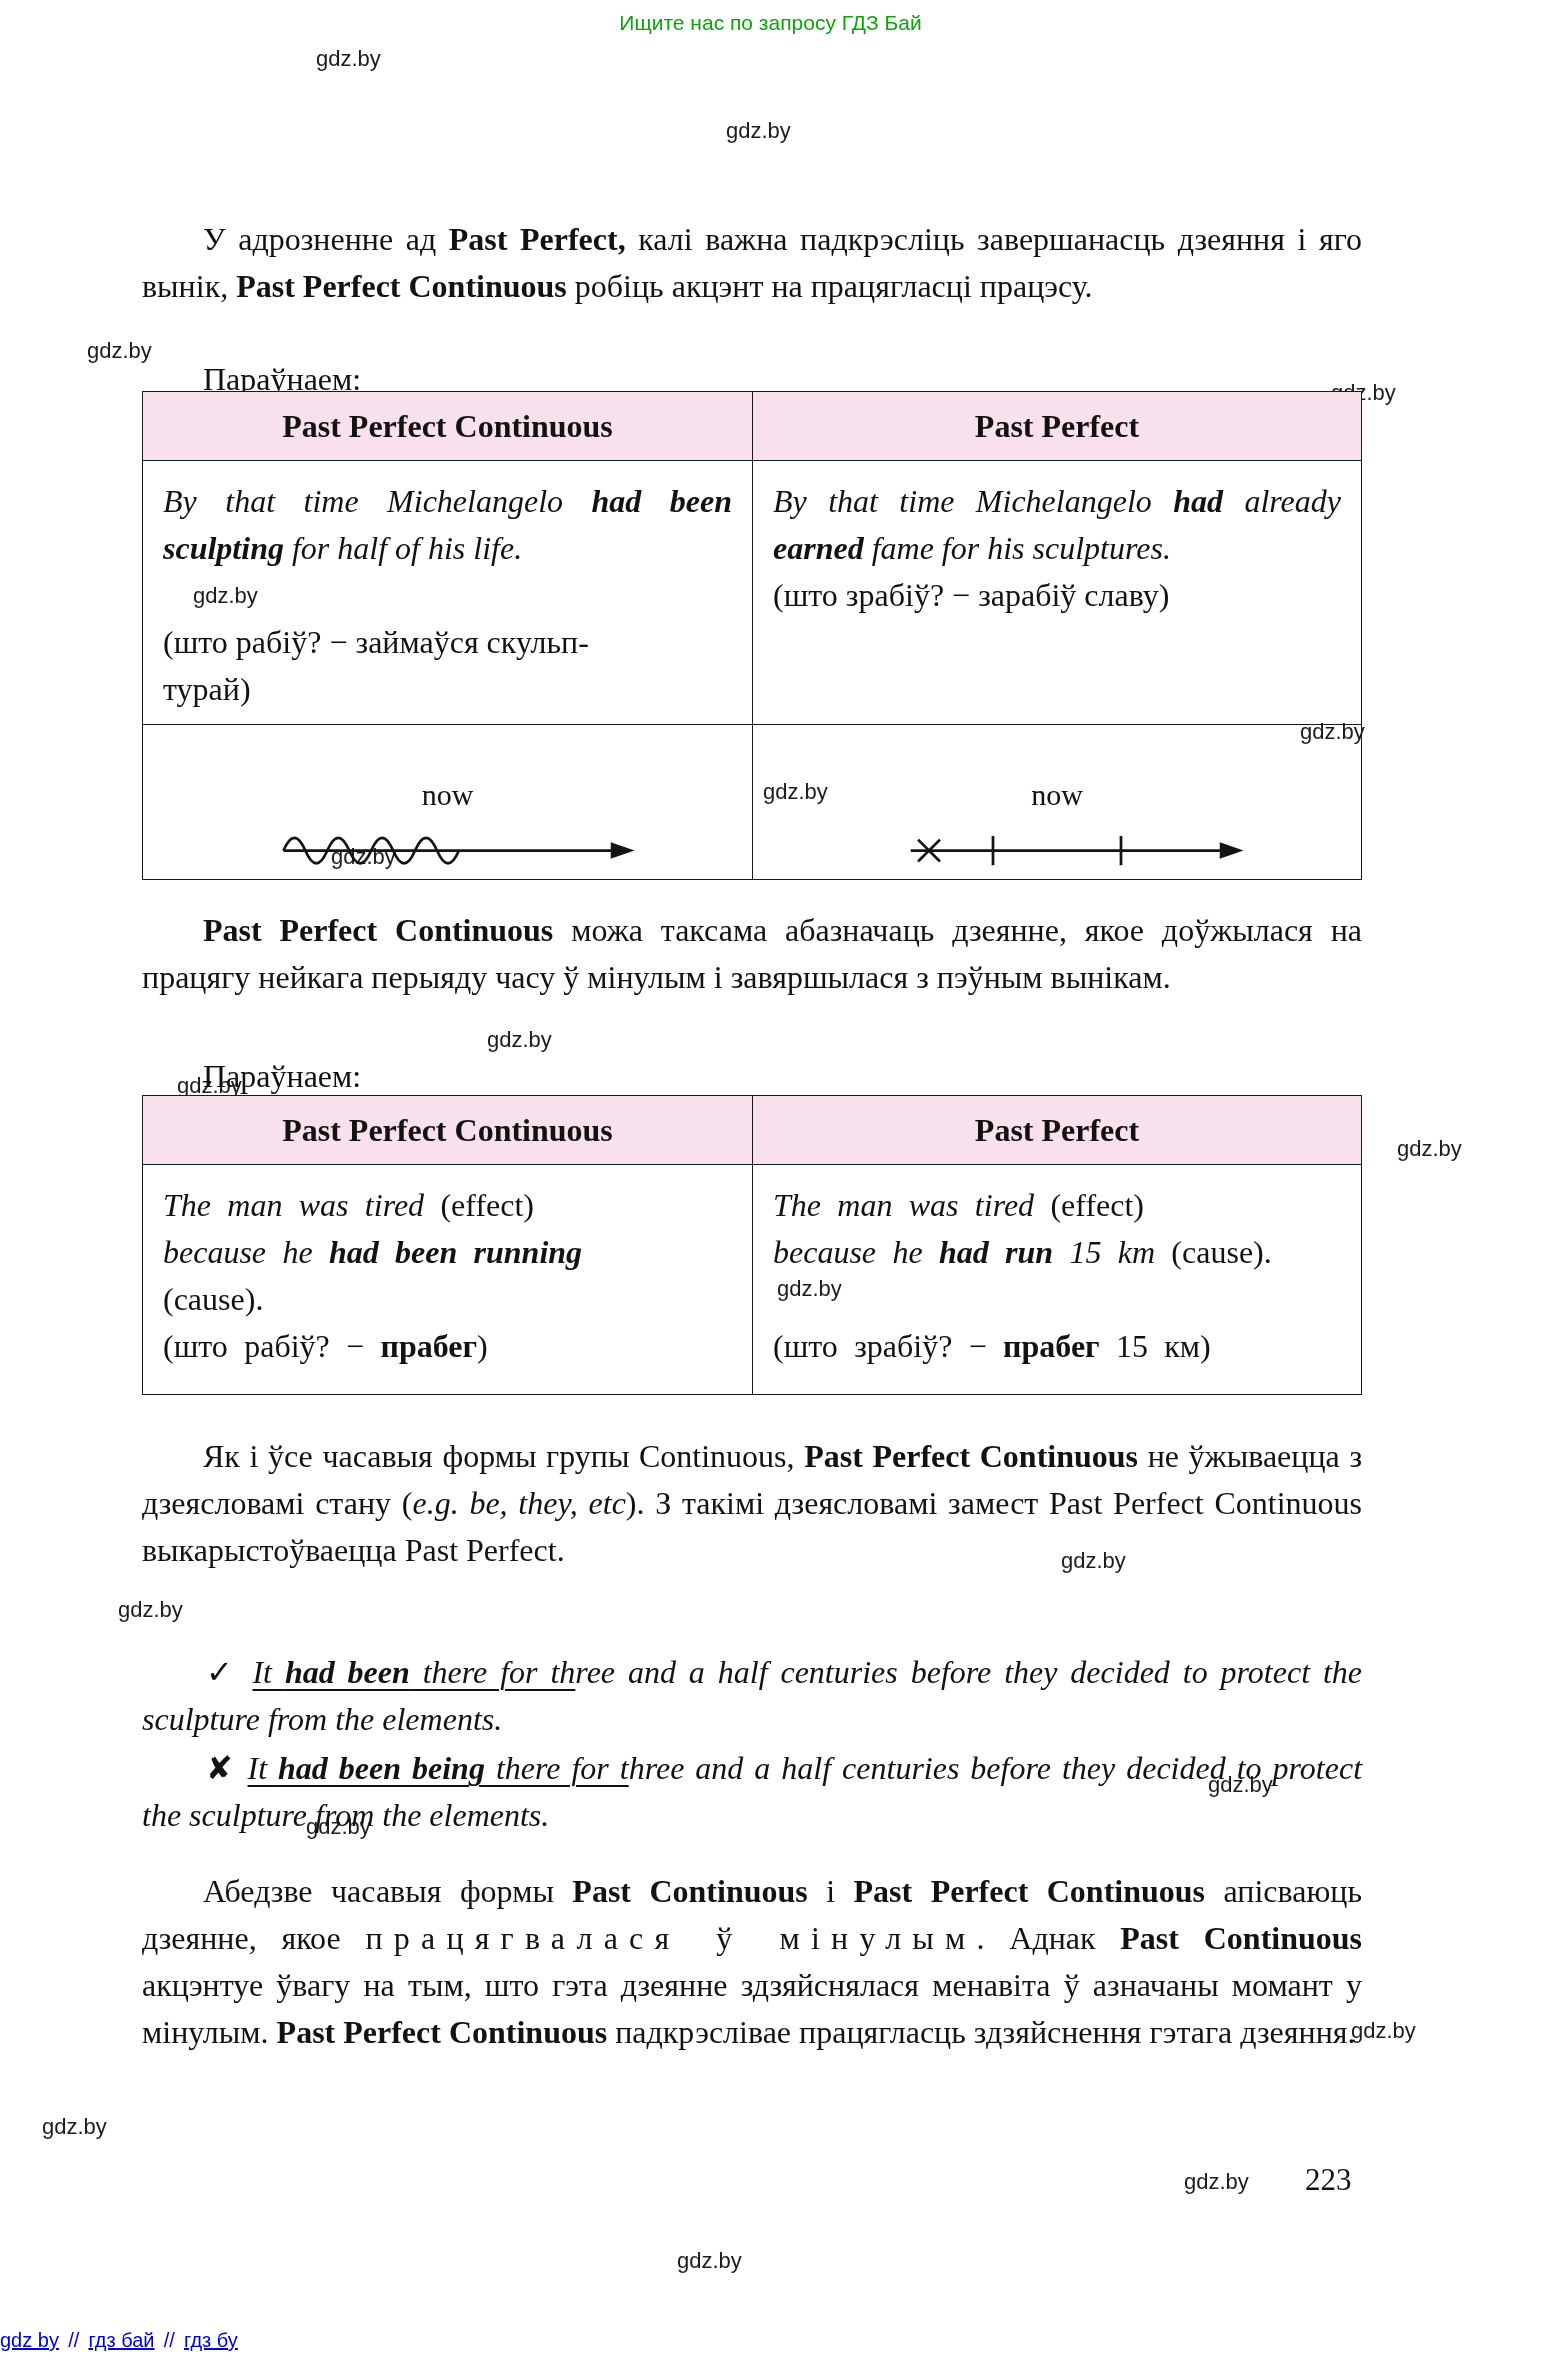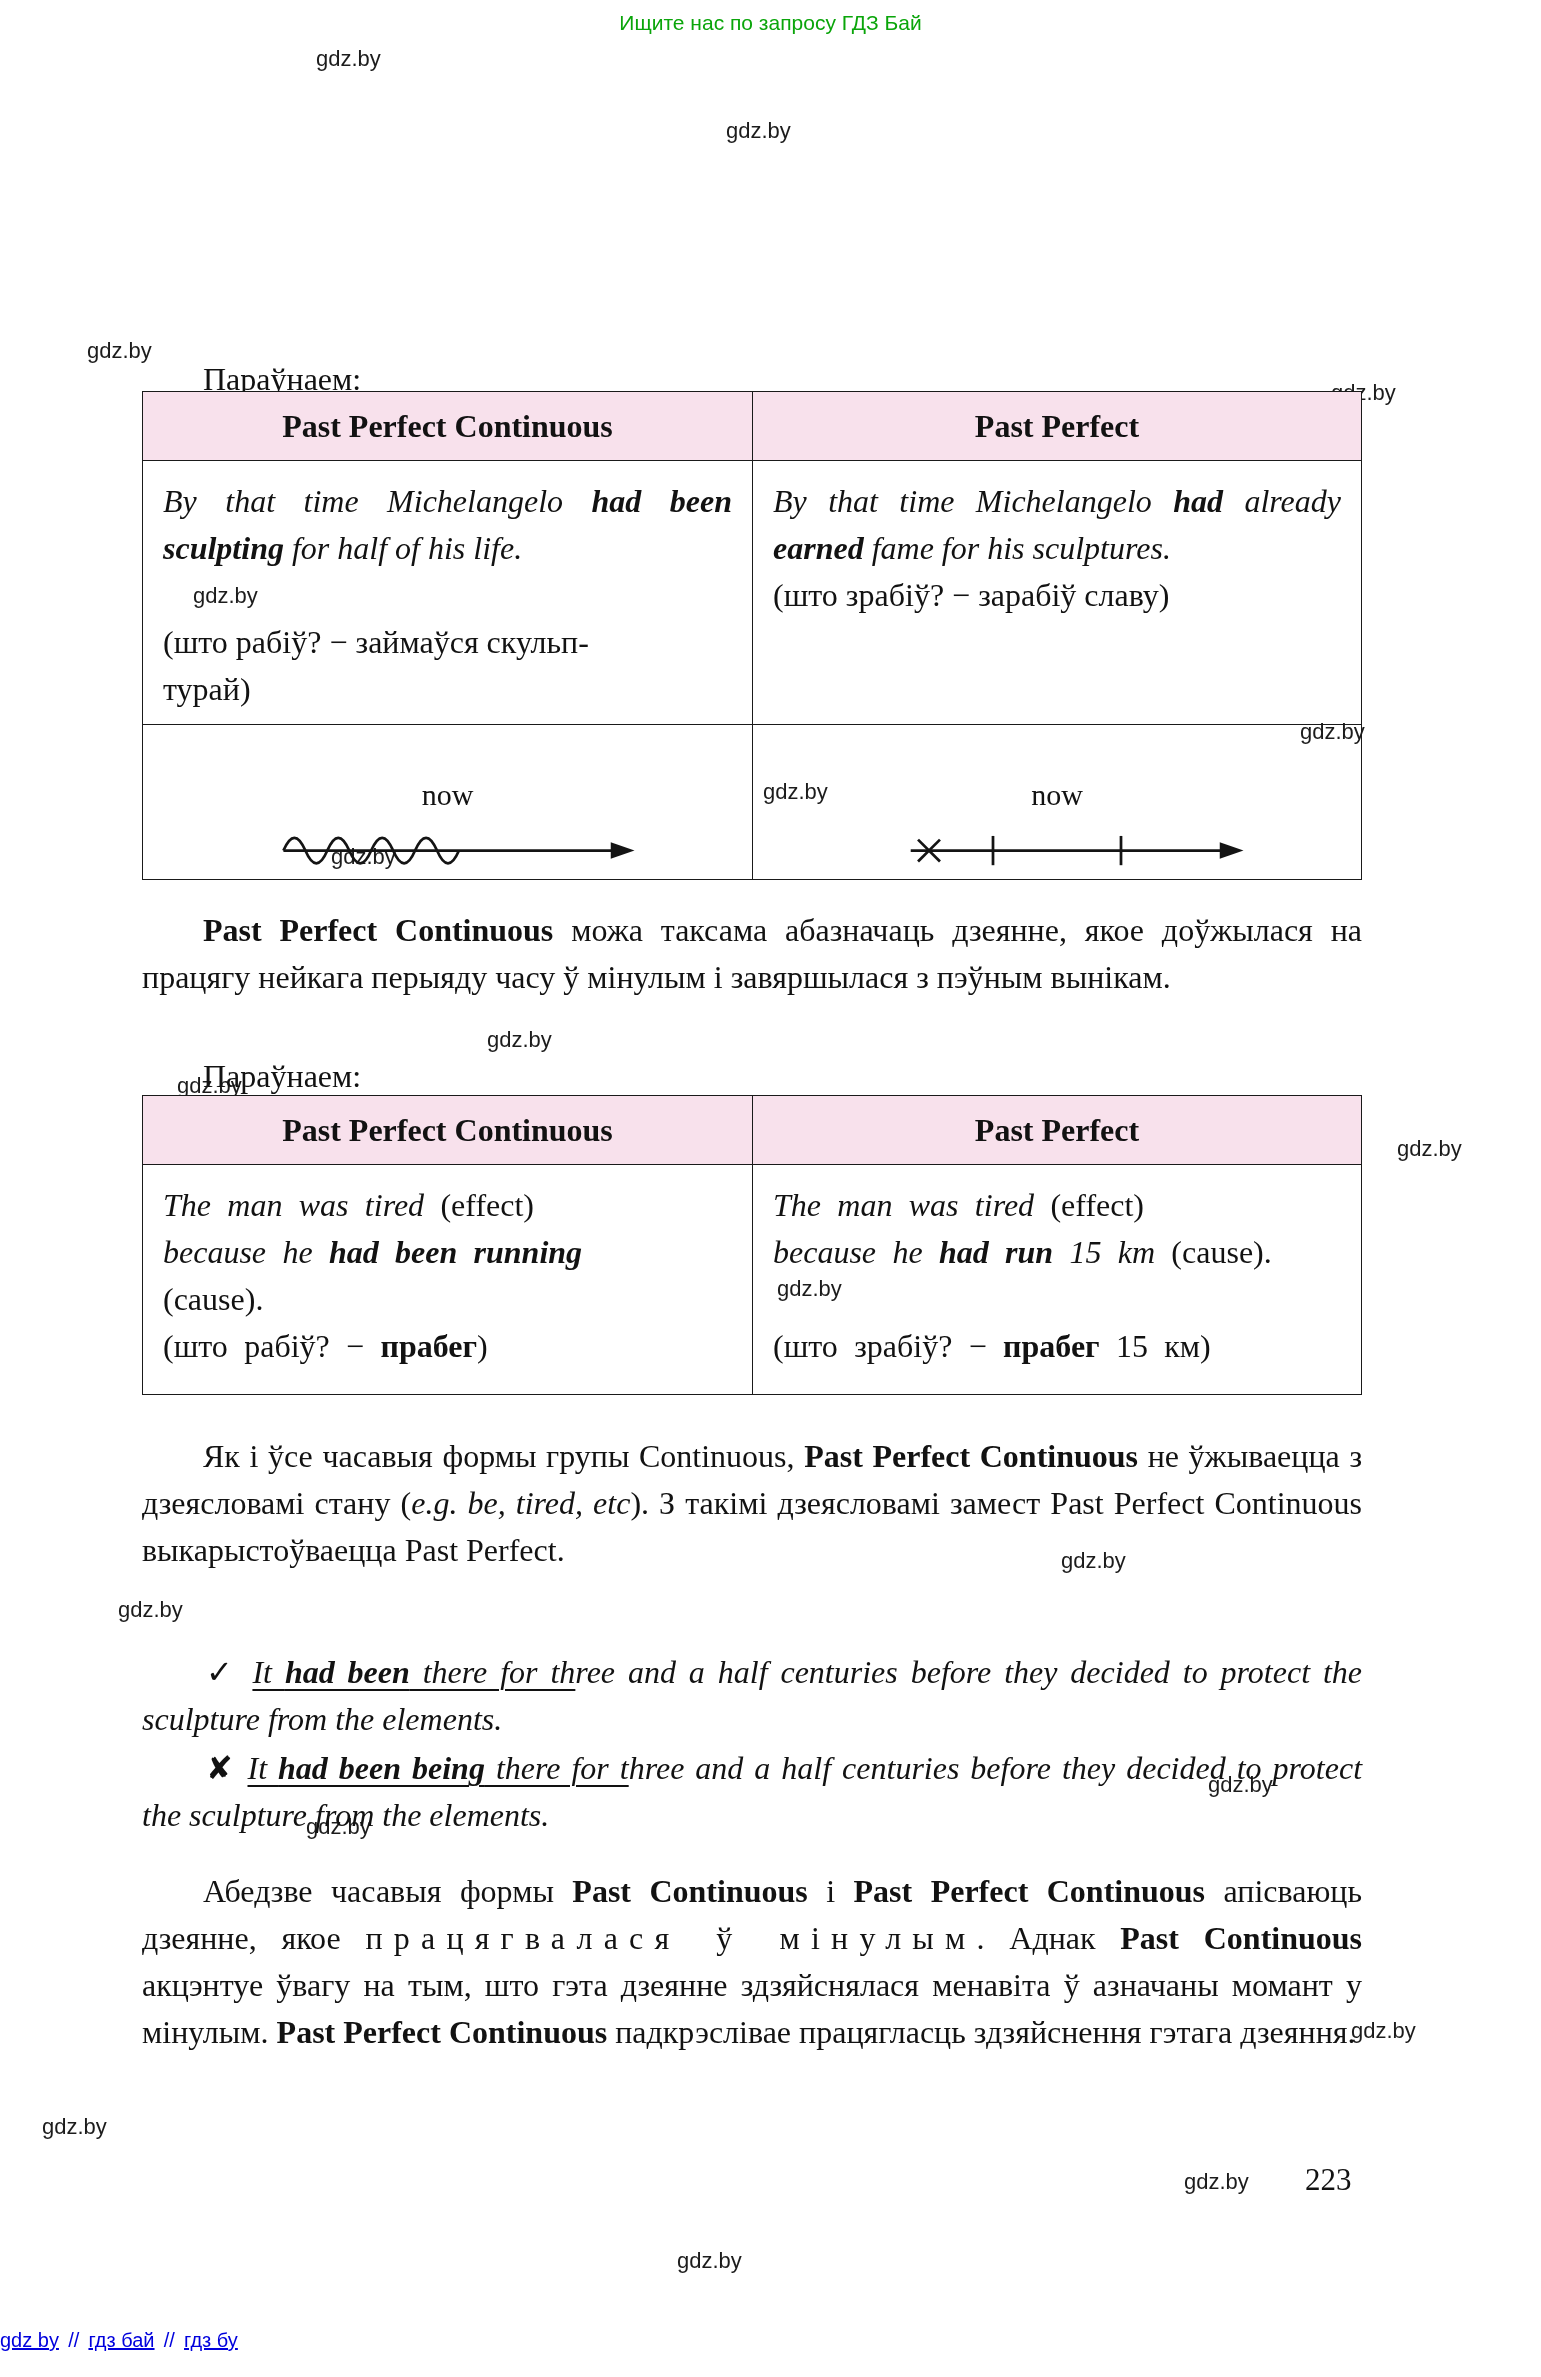--- a/index.html
+++ b/index.html
@@ -80,20 +80,21 @@
   <span class="wm" style="left:777px; top:1276px;">gdz.by</span>
   <span class="wm" style="left:1061px;top:1548px;">gdz.by</span>
   <span class="wm" style="left:118px; top:1597px;">gdz.by</span>
   <span class="wm" style="left:1208px;top:1772px;">gdz.by</span>
   <span class="wm" style="left:306px; top:1814px;">gdz.by</span>
   <span class="wm" style="left:1351px;top:2018px;">gdz.by</span>
   <span class="wm" style="left:42px;  top:2114px;">gdz.by</span>
   <span class="wm" style="left:1184px;top:2169px;">gdz.by</span>
   <span class="wm" style="left:677px; top:2248px;">gdz.by</span>
 
+  <p class="para indent" style="top:184px;"><span>У адрозненне ад </span><span style="font-weight: bold;">Past Perfect,</span><span> калі важна падкрэсліць завершанасць дзеяння і яго вынік, </span><span style="font-weight: bold;">Past Perfect Continuous</span><span> робіць акцэнт на працягласці працэсу.</span></p>
   <p class="compare" style="top:329px;">Параўнаем:</p>
 
   <table class="gtable t1" style="top:391px;">
     <colgroup>
         <col style="width:610px">
         <col style="width:609px">
       </colgroup>
     <tbody>
         <tr>
       <th>Past Perfect Continuous</th>
@@ -150,21 +151,21 @@
 (cause).
 </span><span>(што рабіў? − </span><span style="font-weight: bold;">прабег</span><span>)</span></td>
       <td class="cell"><span style="font-style: italic;">The man was tired </span><span>(effect)
 </span><span style="font-style: italic;">because he </span><span style="font-weight: bold; font-style: italic;">had run</span><span style="font-style: italic;"> 15 km </span><span>(cause).
 
 </span><span>(што зрабіў? − </span><span style="font-weight: bold;">прабег</span><span> 15 км)</span></td>
     </tr>
   </tbody>
     </table>
 
-  <p class="para indent" style="top:1401px;"><span>Як і ўсе часавыя формы групы Continuous, </span><span style="font-weight: bold;">Past Perfect Continuous</span><span> не ўжываецца з дзеясловамі стану (</span><span style="font-style: italic;">e.g. be, tired, etc</span><span>). З такімі дзеясловамі замест Past Perfect Continuous выкарыстоўваецца Past Perfect.</span></p>
+  <p class="para indent" style="top:1401px;"><span>Як і ўсе часавыя формы групы Continuous, </span><span style="font-weight: bold;">Past Perfect Continuous</span><span> не ўжываецца з дзеясловамі стану (</span><span style="font-style: italic;">e.g. be, they, etc</span><span>). З такімі дзеясловамі замест Past Perfect Continuous выкарыстоўваецца Past Perfect.</span></p>
 
   <p class="example" style="top:1617px;"><span class="mark">✓</span><span><span class="u" style="font-style: italic;">It </span><span class="u" style="font-weight: bold; font-style: italic;">had been</span><span class="u" style="font-style: italic;"> there for th</span><span style="font-style: italic;">ree and a half centuries before they decided to protect the sculpture from the elements.</span></span></p>
 
   <p class="example" style="top:1713px;"><span class="mark">✘</span><span><span class="u" style="font-style: italic;">It </span><span class="u" style="font-weight: bold; font-style: italic;">had been being</span><span class="u" style="font-style: italic;"> there for t</span><span style="font-style: italic;">hree and a half centuries before they decided to protect the sculpture from the elements.</span></span></p>
 
   <p class="para indent" style="top:1836px;"><span>Абедзве часавыя формы </span><span style="font-weight: bold;">Past Continuous</span><span> і </span><span style="font-weight: bold;">Past Perfect Continuous</span><span> апісваюць дзеянне, якое </span><span class="ls">працягвалася ў мінулым</span><span>. Аднак </span><span style="font-weight: bold;">Past Continuous</span><span> акцэнтуе ўвагу на тым, што гэта дзеянне здзяйснялася менавіта ў азначаны момант у мінулым. </span><span style="font-weight: bold;">Past Perfect Continuous</span><span> падкрэслівае працягласць здзяйснення гэтага дзеяння.</span></p>
 
   <span class="pagenum">223</span>
   <div class="bottom-links">
     <a>gdz by</a><span class="sep">//</span><a>гдз бай</a><span class="sep">//</span><a>гдз бу</a>

